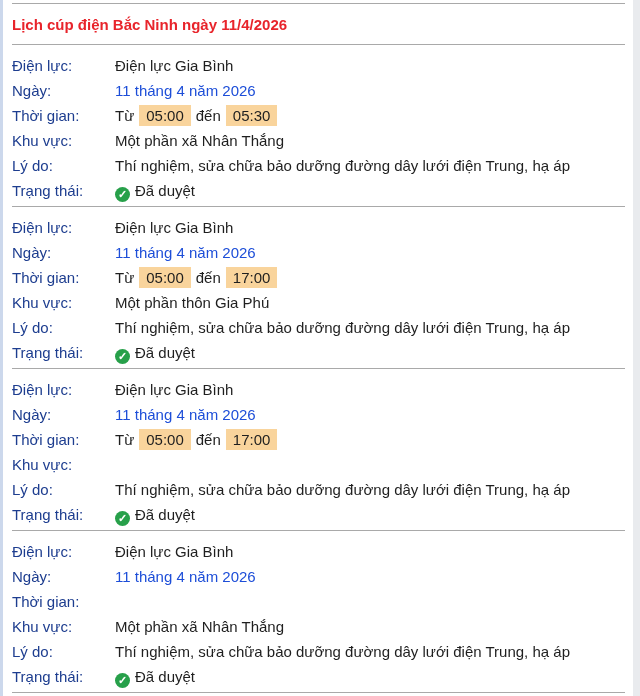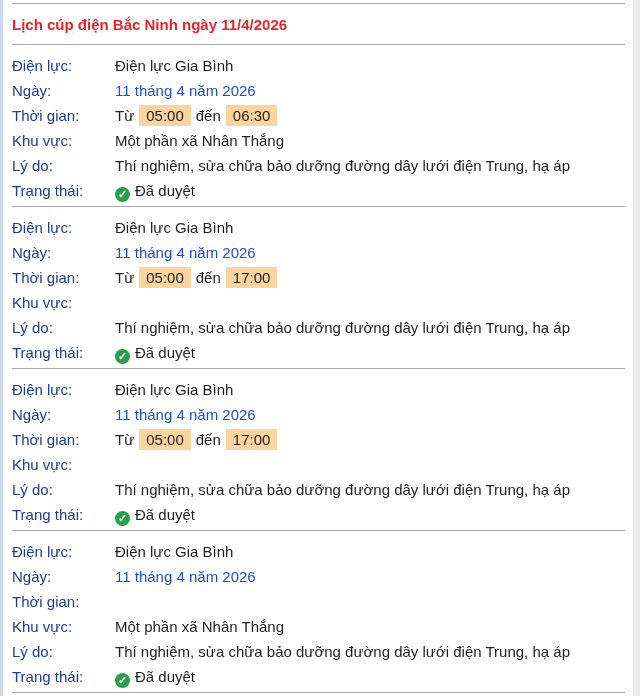--- a/index.html
+++ b/index.html
@@ -102,21 +102,21 @@
     <div class="row">
       <span class="label">Điện lực:</span>
       <span class="value">Điện lực Gia Bình</span>
     </div>
     <div class="row">
       <span class="label">Ngày:</span>
       <span class="value date">11 tháng 4 năm 2026</span>
     </div>
     <div class="row">
       <span class="label">Thời gian:</span>
-      <span class="value"><span>Từ</span><span class="time-pill">05:00</span><span>đến</span><span class="time-pill">06:30</span></span>
+      <span class="value"><span>Từ</span><span class="time-pill">05:00</span><span>đến</span><span class="time-pill">05:30</span></span>
     </div>
     <div class="row">
       <span class="label">Khu vực:</span>
       <span class="value">Một phần xã Nhân Thắng</span>
     </div>
     <div class="row">
       <span class="label">Lý do:</span>
       <span class="value">Thí nghiệm, sửa chữa bảo dưỡng đường dây lưới điện Trung, hạ áp</span>
     </div>
     <div class="row">
@@ -135,20 +135,21 @@
     <div class="row">
       <span class="label">Ngày:</span>
       <span class="value date">11 tháng 4 năm 2026</span>
     </div>
     <div class="row">
       <span class="label">Thời gian:</span>
       <span class="value"><span>Từ</span><span class="time-pill">05:00</span><span>đến</span><span class="time-pill">17:00</span></span>
     </div>
     <div class="row">
       <span class="label">Khu vực:</span>
+      <span class="value">Một phần thôn Gia Phú</span>
     </div>
     <div class="row">
       <span class="label">Lý do:</span>
       <span class="value">Thí nghiệm, sửa chữa bảo dưỡng đường dây lưới điện Trung, hạ áp</span>
     </div>
     <div class="row">
       <span class="label">Trạng thái:</span>
       <span class="value"><span class="check-icon">✓</span><span>Đã duyệt</span></span>
     </div>
   </div>

